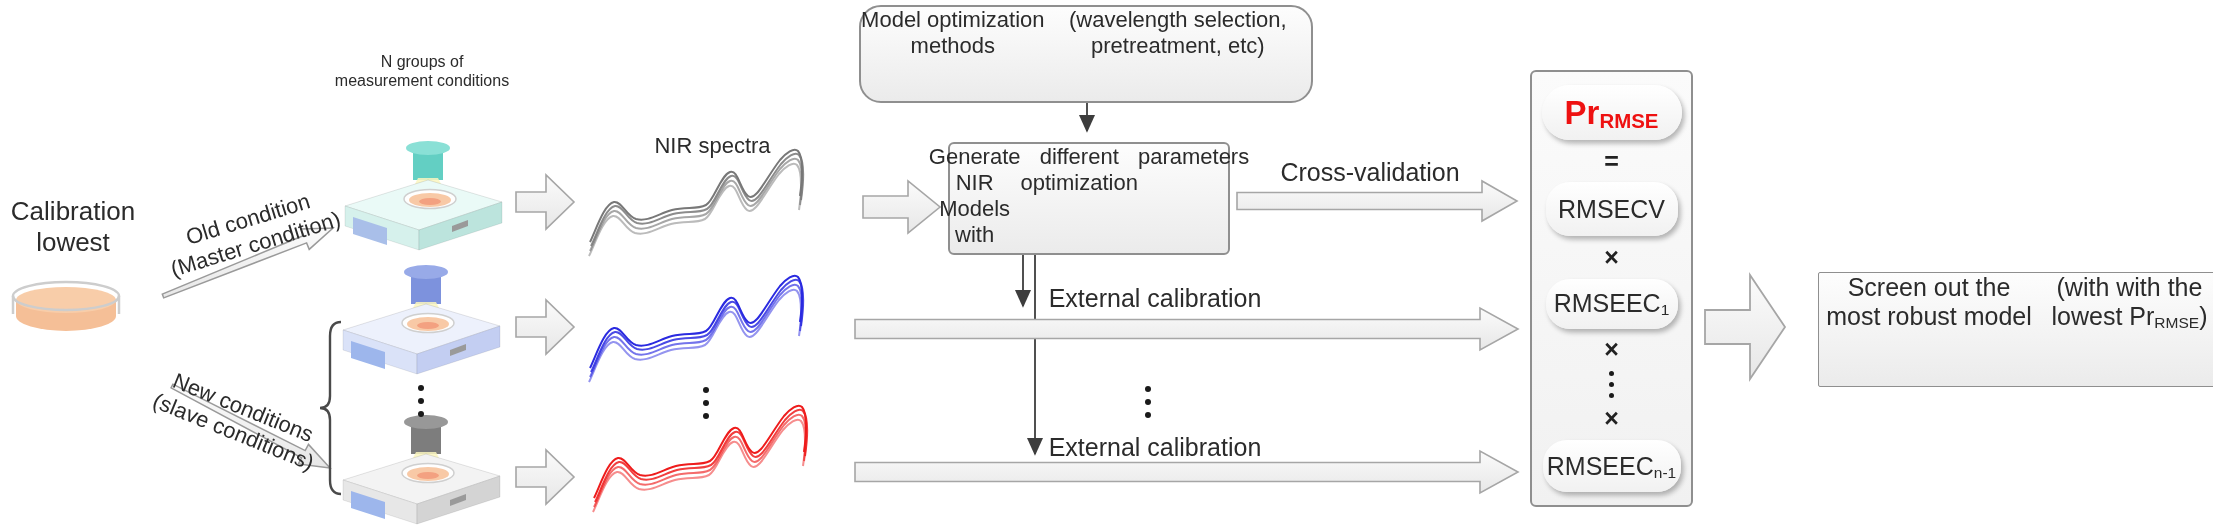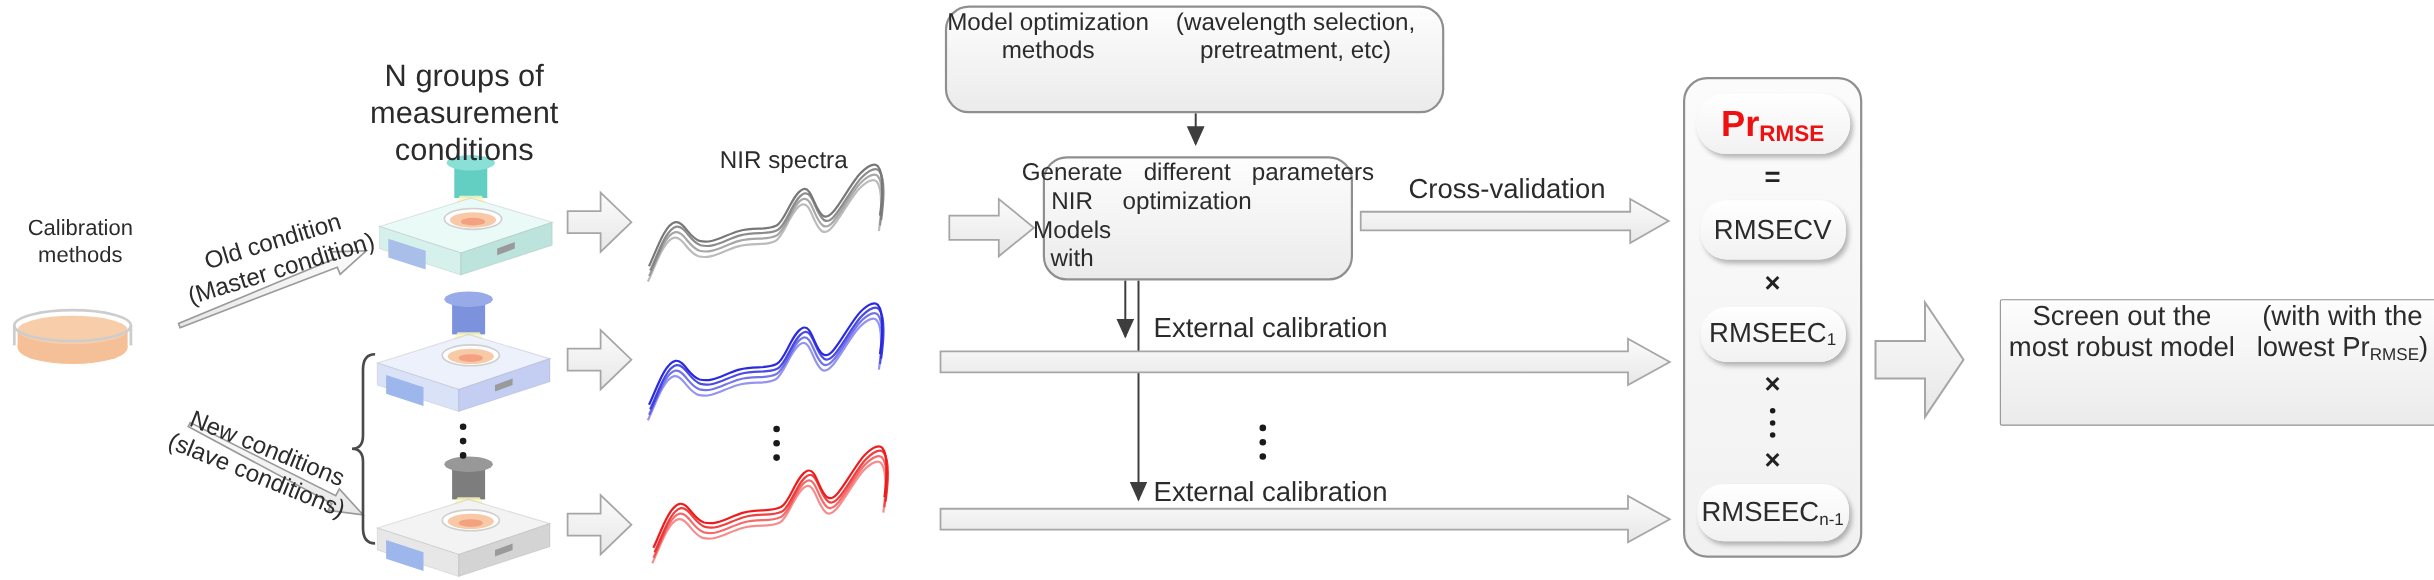--- a/index.html
+++ b/index.html
@@ -9,40 +9,40 @@
   }
   #shapes{position:absolute;left:0;top:0;z-index:1;}
   .txt{position:absolute;z-index:2;text-align:center;line-height:1.2;}
   .rot{transform-origin:center center;}
   .boxnode{
     position:absolute;z-index:2;display:flex;justify-content:center;
     text-align:center;background:linear-gradient(#fdfdfd,#ebebeb);
     border:2px solid #8f8f8f;box-sizing:border-box;
   }
   .rounded{border-radius:22px;}
-  .big-rounded{border-radius:22px;}
+  .big-rounded{border-radius:6px;}
   .pill{
     background:linear-gradient(#ffffff,#f1f1f1);border-radius:24px;
     box-shadow:2.5px 3.5px 5px rgba(0,0,0,0.28);
     display:flex;align-items:center;justify-content:center;
     box-sizing:border-box;
   }
   .prbox{
     display:flex;flex-direction:column;align-items:center;justify-content:space-between;
     padding:13px 8px;background:linear-gradient(#fbfbfb,#f1f1f1);
   }
   .pr-red{color:#ee1111;font-weight:bold;}
   sub{font-size:62%;position:relative;bottom:-0.22em;vertical-align:baseline;line-height:0;}
   .op{font-size:25px;font-weight:bold;color:#222;}
   .vdots{display:flex;flex-direction:column;gap:6px;align-items:center;}
   .vdots i{width:5px;height:5px;border-radius:50%;background:#1a1a1a;}
   .f22{font-size:22px;}
   .f23{font-size:25px;}
-  .f24{font-size:28px;}
-  .f26{font-size:20px;}
+  .f24{font-size:16px;}
+  .f26{font-size:26px;}
 </style>
 </head>
 <body>
 
 <div id="canvas">
 
   <svg id="shapes" width="2213" height="527" viewBox="0 0 2213 527">
     <defs>
       <linearGradient id="arrowGrad" x1="0" y1="0" x2="0" y2="1">
         <stop offset="0" stop-color="#fbfbfb"></stop>
@@ -138,21 +138,21 @@
     <polygon fill="url(#arrowGrad)" stroke="#a6a6a6" stroke-width="1.6" points="1237,192.5 1482,192.5 1482,181 1517,201 1482,221 1482,209.5 1237,209.5"></polygon>
 
     <polygon fill="url(#arrowGrad)" stroke="#a6a6a6" stroke-width="1.6" points="855,319.5 1480,319.5 1480,308 1518,329 1480,350 1480,338.5 855,338.5"></polygon>
     <polygon fill="url(#arrowGrad)" stroke="#a6a6a6" stroke-width="1.6" points="855,462.5 1480,462.5 1480,451 1518,472 1480,493 1480,481.5 855,481.5"></polygon>
 
     <polygon fill="url(#arrowGrad)" stroke="#a6a6a6" stroke-width="1.8" points="1705,310 1750,310 1750,275 1785,327 1750,379 1750,344 1705,344"></polygon>
   </svg>
 
   <div class="txt f26" style="left:4px;top:196px;width:138px;">
     <div>Calibration</div>
-    <div>methods</div>
+    <div>lowest</div>
   </div>
 
   <div class="txt rot f22" style="left:147px;top:206px;width:210px;transform:rotate(-17deg);">
     <div>Old condition</div>
     <div>(Master condition)</div>
   </div>
 
   <div class="txt rot f22" style="left:133px;top:394px;width:210px;transform:rotate(22deg);">
     <div>New conditions</div>
     <div>(slave conditions)</div>

